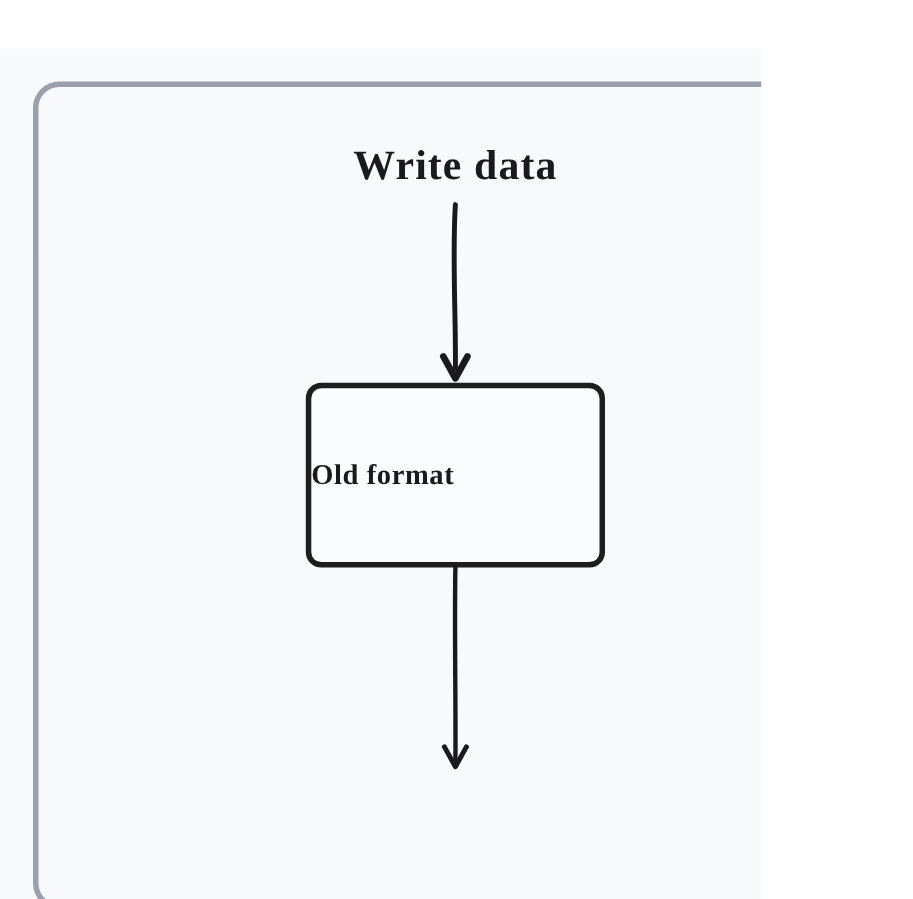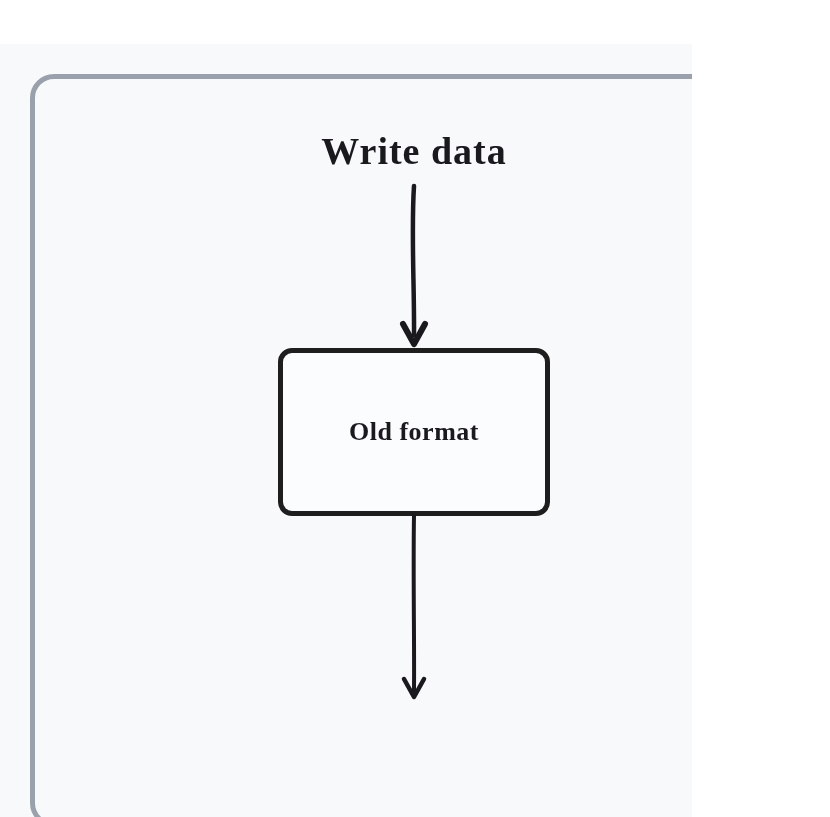--- a/index.html
+++ b/index.html
@@ -55,21 +55,20 @@
     transform: translateX(-50%);
     top: 269px;
     width: 272px;
     height: 168px;
     box-sizing: border-box;
     border: 5px solid var(--node-border, #1e1e1e);
     border-radius: 14px;
     background: var(--node-fill, #fbfcfe);
     display: flex;
     align-items: center;
-    justify-content: center;
   }
   .node-label {
     font-size: 26px;
     font-weight: 700;
     letter-spacing: 0.5px;
     color: var(--ink, #1a1a1e);
   }
 </style>
 </head>
 <body>

